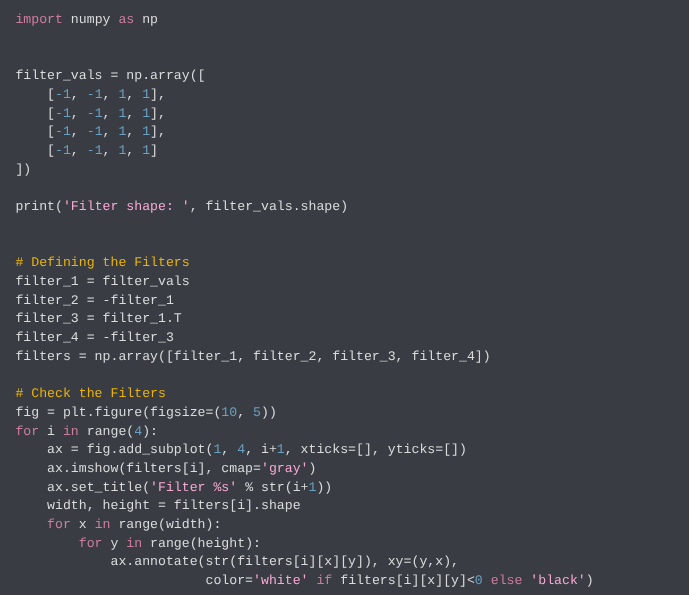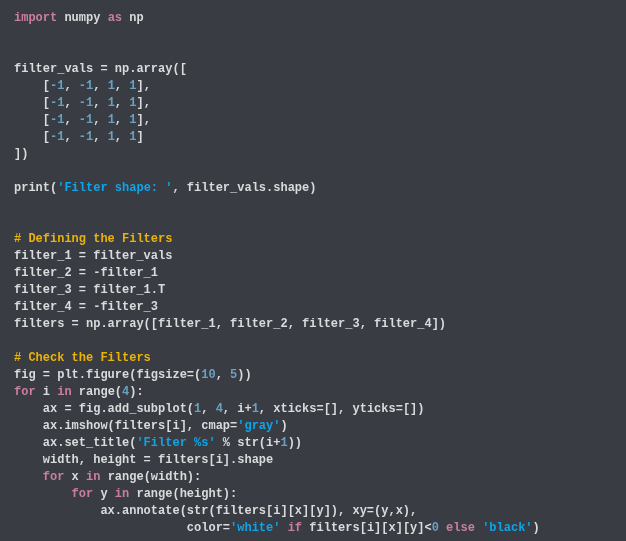--- a/index.html
+++ b/index.html
@@ -14,21 +14,21 @@
     margin: 0;
     padding: 10px 14px;
     font-family: Consolas, "Courier New", monospace;
     font-size: 12px;
     line-height: 17px;
     color: #d9dbdc;
     white-space: pre;
   }
   .tok-kw   { color: #cc7ea0; }  
   .tok-num  { color: #6aa0c1; }  
-  .tok-str  { color: #0ea5e9; margin-top: 48px; }  
+  .tok-str  { color: #f9a8d4; margin-top: 48px; }  
   .tok-cmt  { color: #eab308; }  
   .tok-id   { color: #d9dbdc; }  
-  .line { display: block; font-weight: bold; }
+  .line { display: block; }
 </style>
 </head>
 <body>
 
 <pre class="code"><span class="line"><span class="tok-kw">import</span><span class="tok-id"> numpy </span><span class="tok-kw">as</span><span class="tok-id"> np</span></span><span class="line">&nbsp;</span><span class="line">&nbsp;</span><span class="line"><span class="tok-id">filter_vals = np.array([</span></span><span class="line"><span class="tok-id">    [</span><span class="tok-num">-1</span><span class="tok-id">, </span><span class="tok-num">-1</span><span class="tok-id">, </span><span class="tok-num">1</span><span class="tok-id">, </span><span class="tok-num">1</span><span class="tok-id">],</span></span><span class="line"><span class="tok-id">    [</span><span class="tok-num">-1</span><span class="tok-id">, </span><span class="tok-num">-1</span><span class="tok-id">, </span><span class="tok-num">1</span><span class="tok-id">, </span><span class="tok-num">1</span><span class="tok-id">],</span></span><span class="line"><span class="tok-id">    [</span><span class="tok-num">-1</span><span class="tok-id">, </span><span class="tok-num">-1</span><span class="tok-id">, </span><span class="tok-num">1</span><span class="tok-id">, </span><span class="tok-num">1</span><span class="tok-id">],</span></span><span class="line"><span class="tok-id">    [</span><span class="tok-num">-1</span><span class="tok-id">, </span><span class="tok-num">-1</span><span class="tok-id">, </span><span class="tok-num">1</span><span class="tok-id">, </span><span class="tok-num">1</span><span class="tok-id">]</span></span><span class="line"><span class="tok-id">])</span></span><span class="line">&nbsp;</span><span class="line"><span class="tok-id">print(</span><span class="tok-str">'Filter shape: '</span><span class="tok-id">, filter_vals.shape)</span></span><span class="line">&nbsp;</span><span class="line">&nbsp;</span><span class="line"><span class="tok-cmt"># Defining the Filters</span></span><span class="line"><span class="tok-id">filter_1 = filter_vals</span></span><span class="line"><span class="tok-id">filter_2 = -filter_1</span></span><span class="line"><span class="tok-id">filter_3 = filter_1.T</span></span><span class="line"><span class="tok-id">filter_4 = -filter_3</span></span><span class="line"><span class="tok-id">filters = np.array([filter_1, filter_2, filter_3, filter_4])</span></span><span class="line">&nbsp;</span><span class="line"><span class="tok-cmt"># Check the Filters</span></span><span class="line"><span class="tok-id">fig = plt.figure(figsize=(</span><span class="tok-num">10</span><span class="tok-id">, </span><span class="tok-num">5</span><span class="tok-id">))</span></span><span class="line"><span class="tok-kw">for</span><span class="tok-id"> i </span><span class="tok-kw">in</span><span class="tok-id"> range(</span><span class="tok-num">4</span><span class="tok-id">):</span></span><span class="line"><span class="tok-id">    ax = fig.add_subplot(</span><span class="tok-num">1</span><span class="tok-id">, </span><span class="tok-num">4</span><span class="tok-id">, i+</span><span class="tok-num">1</span><span class="tok-id">, xticks=[], yticks=[])</span></span><span class="line"><span class="tok-id">    ax.imshow(filters[i], cmap=</span><span class="tok-str">'gray'</span><span class="tok-id">)</span></span><span class="line"><span class="tok-id">    ax.set_title(</span><span class="tok-str">'Filter %s'</span><span class="tok-id"> % str(i+</span><span class="tok-num">1</span><span class="tok-id">))</span></span><span class="line"><span class="tok-id">    width, height = filters[i].shape</span></span><span class="line"><span class="tok-id">    </span><span class="tok-kw">for</span><span class="tok-id"> x </span><span class="tok-kw">in</span><span class="tok-id"> range(width):</span></span><span class="line"><span class="tok-id">        </span><span class="tok-kw">for</span><span class="tok-id"> y </span><span class="tok-kw">in</span><span class="tok-id"> range(height):</span></span><span class="line"><span class="tok-id">            ax.annotate(str(filters[i][x][y]), xy=(y,x),</span></span><span class="line"><span class="tok-id">                        color=</span><span class="tok-str">'white'</span><span class="tok-id"> </span><span class="tok-kw">if</span><span class="tok-id"> filters[i][x][y]&lt;</span><span class="tok-num">0</span><span class="tok-id"> </span><span class="tok-kw">else</span><span class="tok-id"> </span><span class="tok-str">'black'</span><span class="tok-id">)</span></span></pre>
 
 </body></html>

